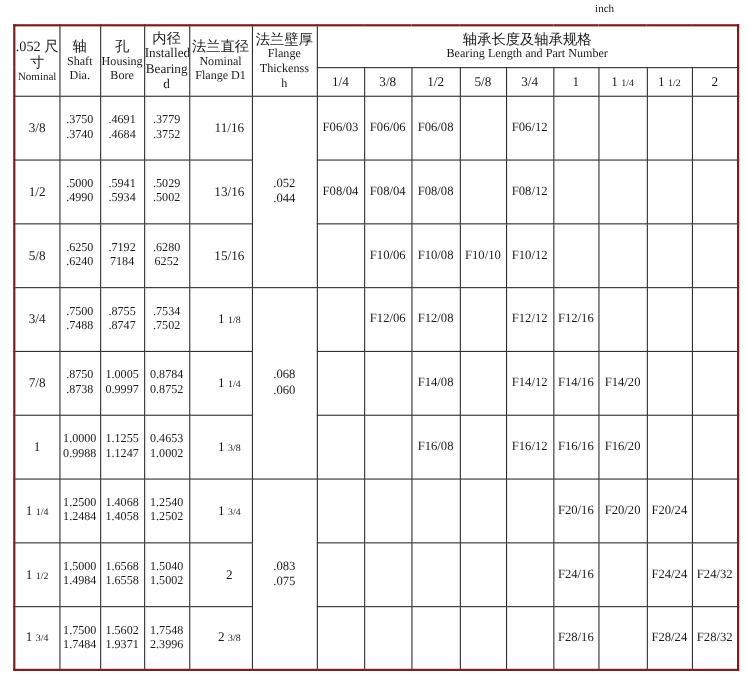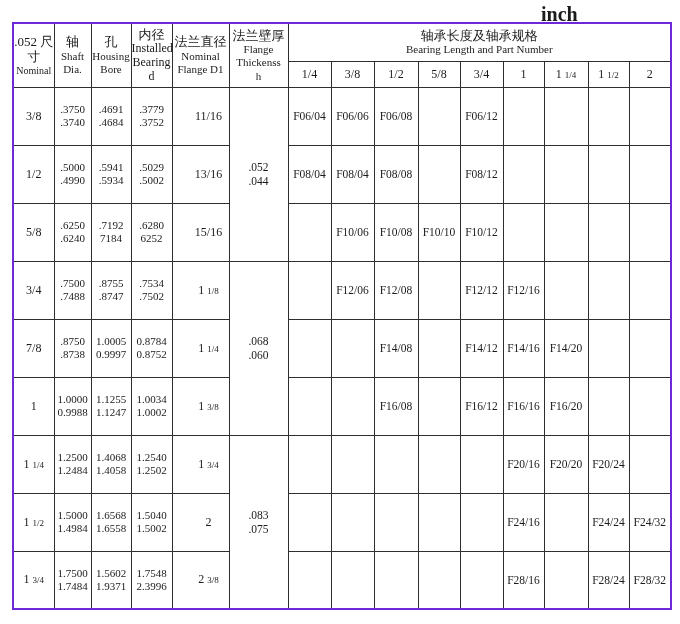--- a/index.html
+++ b/index.html
@@ -7,30 +7,30 @@
     width: 680px; height: 624px;
     background: #ffffff;
     font-family: "Liberation Serif", "DejaVu Serif", serif;
     color: #1b1b1b;
     position: relative;
     -webkit-font-smoothing: antialiased;
   }
   .inch-label {
     position: absolute;
     left: 541px; top: 3px;
-    font-size: 20px;
-    font-weight: bold;
+    font-size: 10px;
+    font-weight: normal;
   }
   table.spec-table {
     position: absolute;
     left: 12px; top: 22px;
     width: 658px;
     border-collapse: collapse;
     table-layout: fixed;
-    border: 2px solid #6d28d9;
+    border: 2px solid #7f1d1d;
   }
   .spec-table th, .spec-table td {
     border: 1px solid #2e2e2e;
     text-align: center;
     vertical-align: middle;
     padding: 0;
     font-weight: normal;
     overflow: hidden;
   }
   tr.hdr-top  { height: 38px; }
@@ -135,21 +135,21 @@
         </td>
         <td class="c-num">
           <div>.3779</div>
           <div>.3752</div>
         </td>
         <td class="c-d1">11/16</td>
         <td class="c-h" rowspan="3">
           <div>.052</div>
           <div>.044</div>
         </td>
-        <td class="c-part">F06/04</td>
+        <td class="c-part">F06/03</td>
         <td class="c-part">F06/06</td>
         <td class="c-part">F06/08</td>
         <td class="c-part"></td>
         <td class="c-part">F06/12</td>
         <td class="c-part"></td>
         <td class="c-part"></td>
         <td class="c-part"></td>
         <td class="c-part"></td>
       </tr>
       <tr>
@@ -260,21 +260,21 @@
         <td class="c-nominal">1</td>
         <td class="c-num">
           <div>1.0000</div>
           <div>0.9988</div>
         </td>
         <td class="c-num">
           <div>1.1255</div>
           <div>1.1247</div>
         </td>
         <td class="c-num">
-          <div>1.0034</div>
+          <div>0.4653</div>
           <div>1.0002</div>
         </td>
         <td class="c-d1">1 <span class="frac">3/8</span></td>
         <td class="c-part"></td>
         <td class="c-part"></td>
         <td class="c-part">F16/08</td>
         <td class="c-part"></td>
         <td class="c-part">F16/12</td>
         <td class="c-part">F16/16</td>
         <td class="c-part">F16/20</td>

